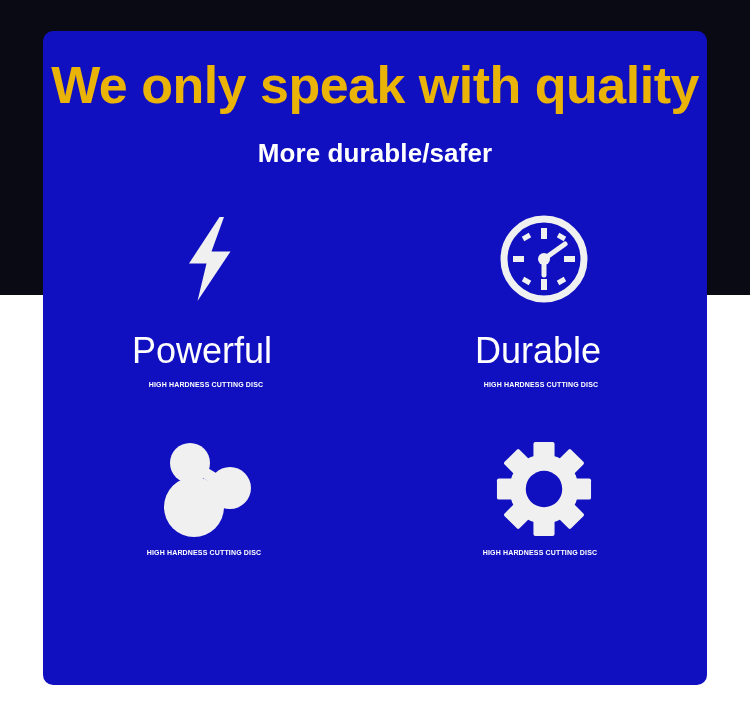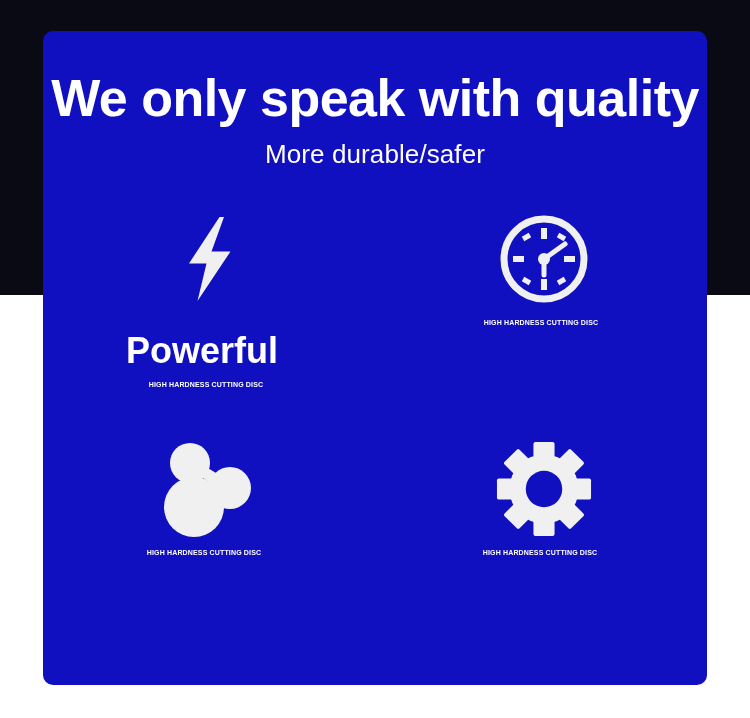--- a/index.html
+++ b/index.html
@@ -41,34 +41,34 @@
 
   #card-header {
     position: absolute;
     left: 0;
     top: 0;
     width: 664px;
     text-align: center;
   }
 
   #page-title {
-    margin-top: 39px;
-    color: #ffffff;
+    margin-top: 26px;
+    color: #eab308;
     font-size: 52px;
     font-weight: bold;
     letter-spacing: -0.5px;
     line-height: 1.08;
     white-space: nowrap;
   }
 
   #page-subtitle {
-    margin-top: 13px;
+    margin-top: 25px;
     color: #ffffff;
     font-size: 26px;
-    font-weight: normal;
+    font-weight: bold;
     letter-spacing: 0.1px;
     white-space: nowrap;
   }
 
   
   #feature-grid {
     position: absolute;
     left: 0;
     top: 180px;
     width: 664px;
@@ -87,21 +87,21 @@
   .feature-icon {
     height: 96px;
     display: flex;
     align-items: center;
     justify-content: center;
   }
 
   .feature-label {
     color: #ffffff;
     font-size: 36px;
-    font-weight: 700;
+    font-weight: 400;
     line-height: 1;
     white-space: nowrap;
   }
 
   .feature-caption {
     margin-top: 12px;
     color: #ffffff;
     font-size: 7px;
     font-weight: bold;
     letter-spacing: 0.15px;
@@ -166,20 +166,21 @@
             <rect x="22.5" y="19.5" width="8" height="5" transform="rotate(-30 26.5 22)"></rect>
             <rect x="57.5" y="63.5" width="8" height="5" transform="rotate(-30 61.5 66)"></rect>
             <rect x="22.5" y="63.5" width="8" height="5" transform="rotate(30 26.5 66)"></rect>
           </g>
 
           <line x1="44" y1="44" x2="65" y2="29" stroke="#f0f0f0" stroke-width="5" stroke-linecap="round"></line>
           <line x1="44" y1="44" x2="44" y2="60" stroke="#f0f0f0" stroke-width="5" stroke-linecap="round"></line>
           <circle cx="44" cy="44" r="6" fill="#f0f0f0"></circle>
         </svg>
       </div>
+      <div class="feature-label">Durable</div>
       <div class="feature-caption">HIGH HARDNESS CUTTING DISC</div>
     </div>
 
     <div class="feature-cell" id="feature-cell-2">
       <div class="feature-icon">
         <svg class="icon-svg" width="100" height="96" viewBox="0 0 100 96" aria-hidden="true">
           <g stroke="#f0f0f0" stroke-width="11" stroke-linecap="round">
             <line x1="33" y1="24" x2="68" y2="45"></line>
             <line x1="68" y1="45" x2="37" y2="67"></line>
           </g>

